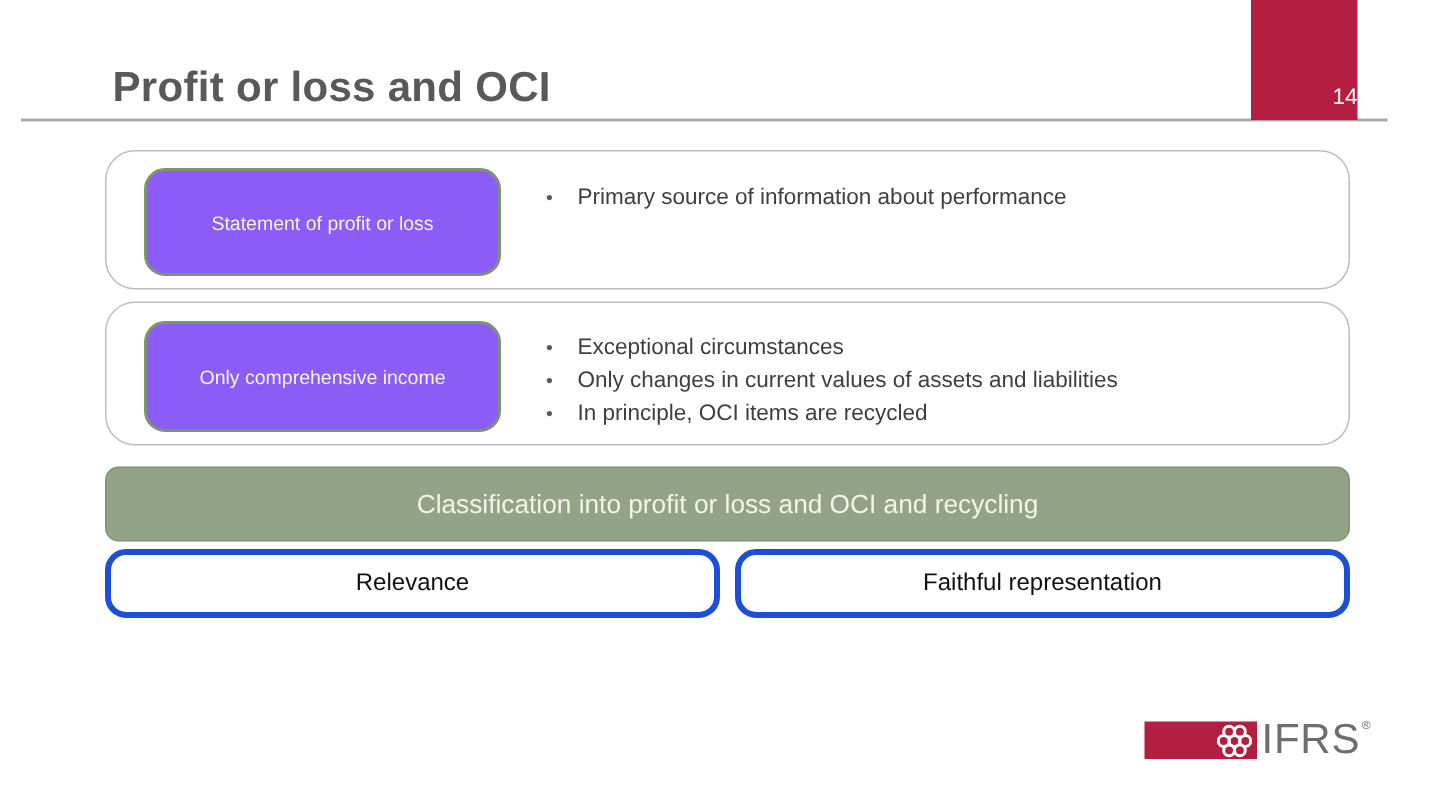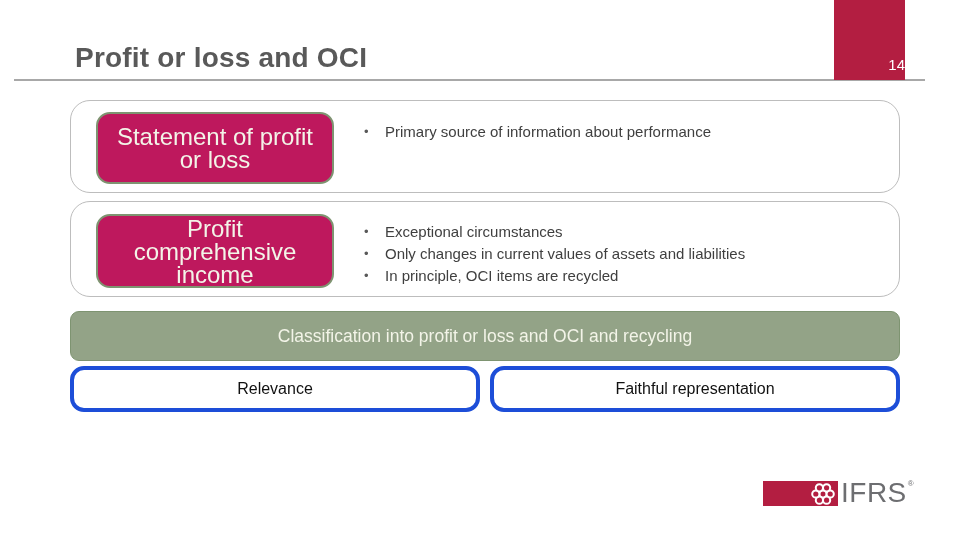--- a/index.html
+++ b/index.html
@@ -58,30 +58,30 @@
     border-radius: 20px;
     box-sizing: border-box;
   }
   .row1 { top: 100px; height: 93px; }
   .row2 { top: 201px; height: 96px; }
 
   .label-box {
     position: absolute;
     left: 25px;
     width: 238px;
-    background: #be185d;
+    background: #8b5cf6;
     border: 2px solid #7E9471;
     border-radius: 14px;
     box-sizing: border-box;
     display: flex;
     align-items: center;
     justify-content: center;
     text-align: center;
     color: #F3F4E8;
-    font-size: 24px;
+    font-size: 13px;
     line-height: 23px;
     padding: 0 18px;
   }
   .row1 .label-box { top: 11px; height: 72px; }
   .row2 .label-box { top: 12px; height: 74px; }
 
   .bullets {
     position: absolute;
     left: 290px;
     right: 20px;
@@ -187,21 +187,21 @@
     <div class="label-box">
       <span>Statement of profit or loss</span>
     </div>
     <ul class="bullets">
       <li>Primary source of information about performance</li>
     </ul>
   </div>
 
   <div class="row row2">
     <div class="label-box">
-      <span>Profit comprehensive income</span>
+      <span>Only comprehensive income</span>
     </div>
     <ul class="bullets">
       <li>Exceptional circumstances</li>
       <li>Only changes in current values of assets and liabilities</li>
       <li>In principle, OCI items are recycled</li>
     </ul>
   </div>
 
   <div class="banner banner1">Classification into profit or loss and OCI and recycling</div>
 

